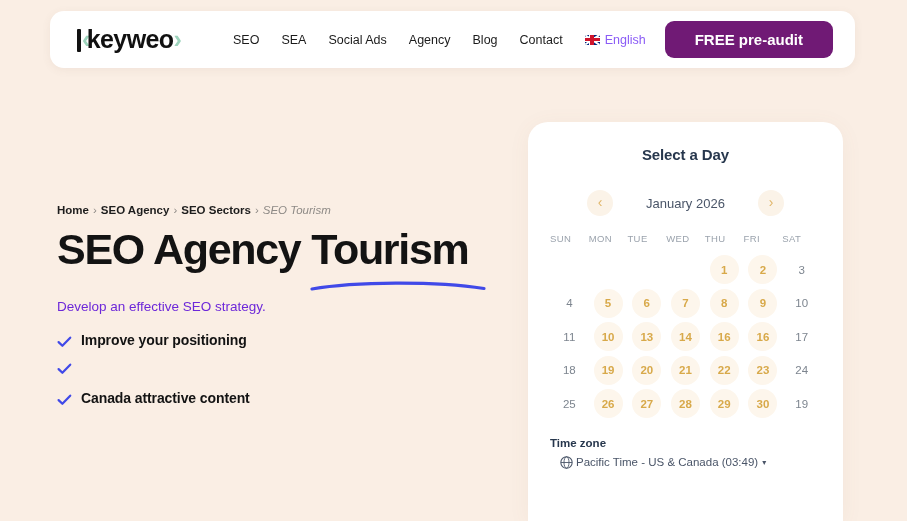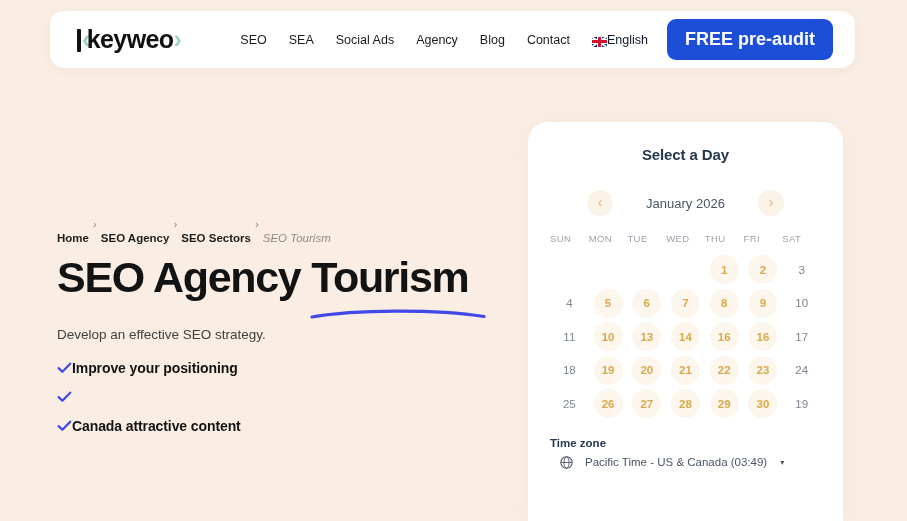--- a/index.html
+++ b/index.html
@@ -32,22 +32,22 @@
     display: inline-block; width: 4px; height: 23px;
     background: #111; border-radius: 1px; margin-right: 1px;
     position: relative; top: 1px;
   }
   .nav { display: flex; align-items: center; margin-left: auto; }
   .nav-item {
     font-size: 12.5px; color: #1b1b1b; margin-right: 22px;
     white-space: nowrap; cursor: pointer;
   }
   .lang {
-    display: flex; align-items: flex-end; 
-    font-size: 12.5px; color: #0f172a; margin-right: 19px; cursor: pointer;
+    display: flex; align-items: center; gap: 5px;
+    font-size: 12.5px; color: #8b5cf6; margin-right: 19px; cursor: pointer;
   }
   .flag {
     width: 15px; height: 10px; border-radius: 1px;
     position: relative; overflow: hidden; flex: 0 0 auto;
     background: #00247d;
   }
   .flag::before, .flag::after {
     content: ""; position: absolute; left: 50%; top: 50%;
     width: 150%; height: 2.2px; background: #fff;
     transform-origin: center;
@@ -58,54 +58,54 @@
     position: absolute; background: #cf142b; z-index: 3;
   }
   .flag .cross-v { left: 5.6px; top: 0; width: 3.4px; height: 100%; }
   .flag .cross-h { top: 3.3px; left: 0; height: 3.4px; width: 100%; }
   .flag .white-v, .flag .white-h {
     position: absolute; background: #fff; z-index: 2;
   }
   .flag .white-v { left: 4.8px; top: 0; width: 5px; height: 100%; }
   .flag .white-h { top: 2.5px; left: 0; height: 5px; width: 100%; }
   .cta {
-    background: #1d4ed8; color: #ffffff;
-    font-size: 18px;
-    padding: 10px 18px; border-radius: 9px;
+    background: #701a75; color: #ffffff;
+    font-size: 15px;
+    padding: 10px 30px; border-radius: 9px;
     border: none; margin-right: 22px; cursor: pointer;
     white-space: nowrap;
   }
   .cta b { font-weight: 700; }
   .cta span.light { font-weight: 600; }
 
   
   .left { position: absolute; left: 57px; top: 204px; width: 460px; }
   .breadcrumb {
     font-size: 11.5px; color: #1d1d1d; margin-bottom: 11px;
     display: flex; align-items: center; flex-wrap: nowrap; gap: 4px;
   }
-  .breadcrumb .crumb { font-weight: 600; color: #1d1d1d; cursor: pointer; margin-top: 28px; }
+  .breadcrumb .crumb { font-weight: 600; color: #1d1d1d; cursor: pointer; }
   .breadcrumb .crumb.last { font-weight: 400; color: #8e8a86; cursor: default; font-style: italic; }
   .breadcrumb .sep { color: #8e8a86; font-weight: 400; }
 
   .title-wrap { position: relative; display: inline-block; }
   h1.title {
     font-size: 43px; font-weight: 800; color: #131313;
     letter-spacing: -1.3px; line-height: 1.06;
     white-space: nowrap;
   }
   .underline { position: absolute; left: 253px; top: 52px; width: 176px; height: 14px; }
   .pencil { position: absolute; left: 486px; top: 269px; width: 20px; height: 20px; }
 
   .subtitle {
-    margin-top: 26px; font-size: 13.5px; color: #404040; font-weight: 400;
+    margin-top: 26px; font-size: 13.5px; color: #6d28d9; font-weight: 400;
   }
   ul.features { list-style: none; margin-top: 18px; }
   ul.features li {
-    display: flex; align-items: center; 
+    display: flex; align-items: flex-end; gap: 9px;
     margin-bottom: 15px;
     font-size: 14px; font-weight: 700; color: #131313;
     letter-spacing: -0.1px;
   }
   .check { width: 15px; height: 12px; flex: 0 0 auto; }
 
   
   .cal-card {
     position: absolute; left: 528px; top: 122px;
     width: 315px; height: 399px;
@@ -146,21 +146,21 @@
     font-size: 11.5px; color: #7d858f;
   }
   .day.avail {
     background: #fdf6ec; color: #d8a94a; font-weight: 700; cursor: pointer;
   }
   .day.empty { background: none; }
 
   .tz { margin-top: 16px; }
   .tz-label { font-size: 11.5px; font-weight: 700; color: #27374d; margin-bottom: 7px; }
   .tz-value {
-    display: flex; align-items: center; gap: 12px;
+    display: flex; align-items: center; gap: 3px;
     font-size: 11.5px; color: #4a5568; cursor: pointer; padding-left: 10px;
   }
   .globe { width: 13px; height: 13px; flex: 0 0 auto; }
   .caret { font-size: 8px; color: #4a5568; margin-left: 1px; }
 </style>
 </head>
 <body>
 
 <div class="page">
 

